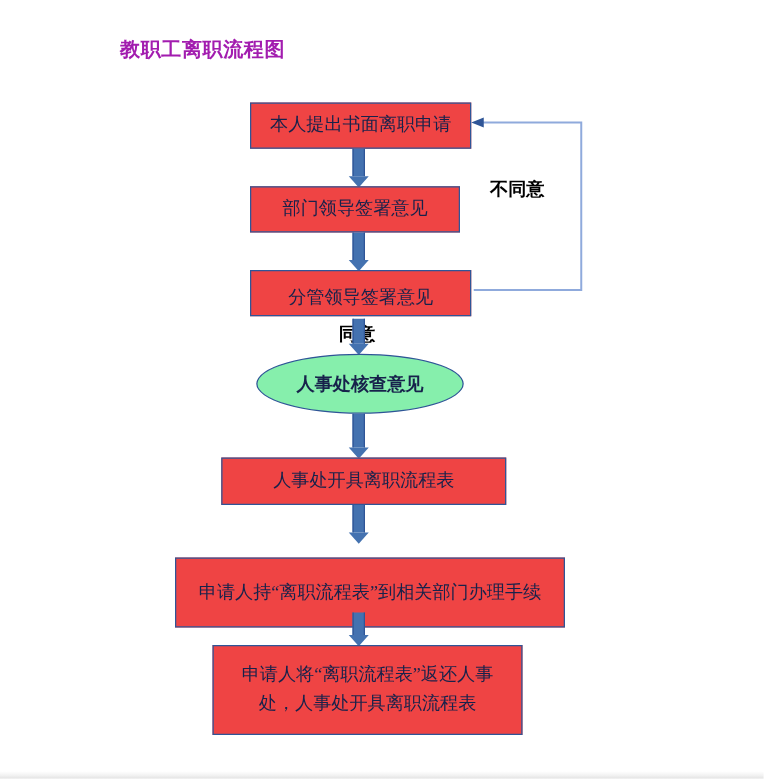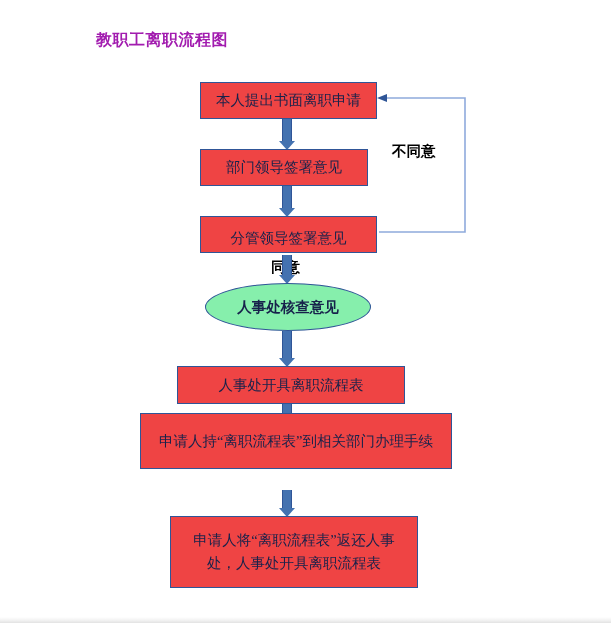--- a/index.html
+++ b/index.html
@@ -180,21 +180,21 @@
 
   <div class="node" style="left:177px; top:366px; width:228px; height:38px;">
     <span class="ln">人事处开具离职流程表</span>
   </div>
 
   <div class="barrow" style="left:278px; top:404px; width:18px; height:31px;">
     <div class="shaft" style="height:22px;"></div>
     <div class="head"></div>
   </div>
 
-  <div class="node" style="left:140px; top:413px; width:312px; height:56px;">
+  <div class="node" style="left:140px; top:446px; width:312px; height:56px;">
     <span class="ln">申请人持“离职流程表”到相关部门办理手续</span>
   </div>
 
   <div class="barrow" style="left:278px; top:490px; width:18px; height:27px;">
     <div class="shaft" style="height:18px;"></div>
     <div class="head"></div>
   </div>
 
   <div class="node two-line" style="left:170px; top:516px; width:248px; height:72px;">
     <span class="ln">申请人将“离职流程表”返还人事</span>

